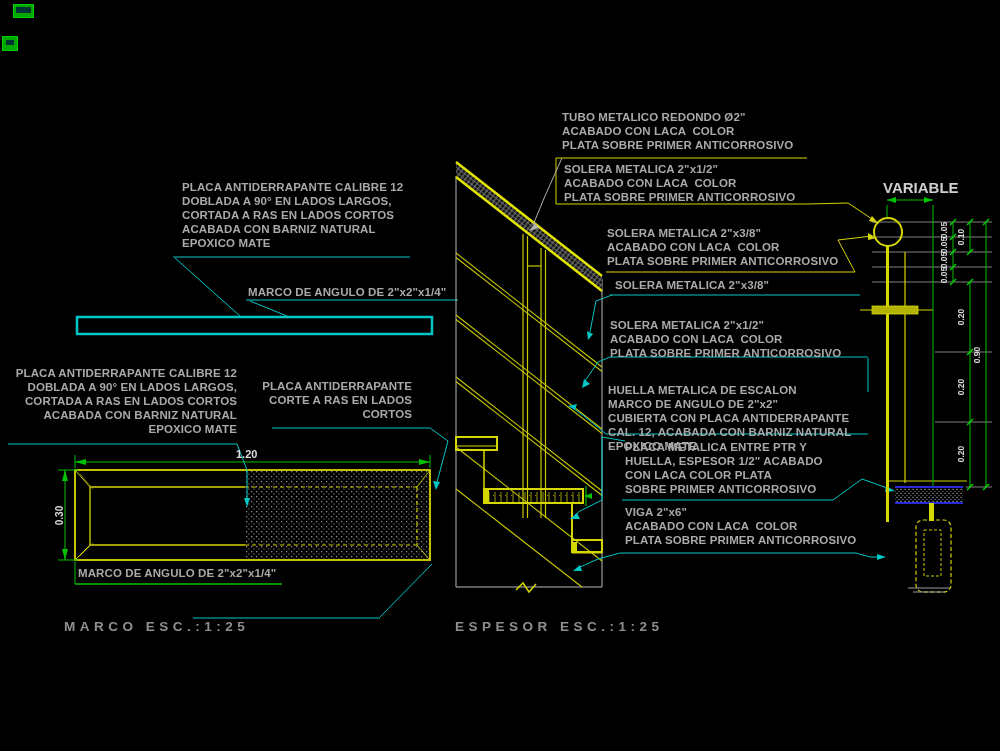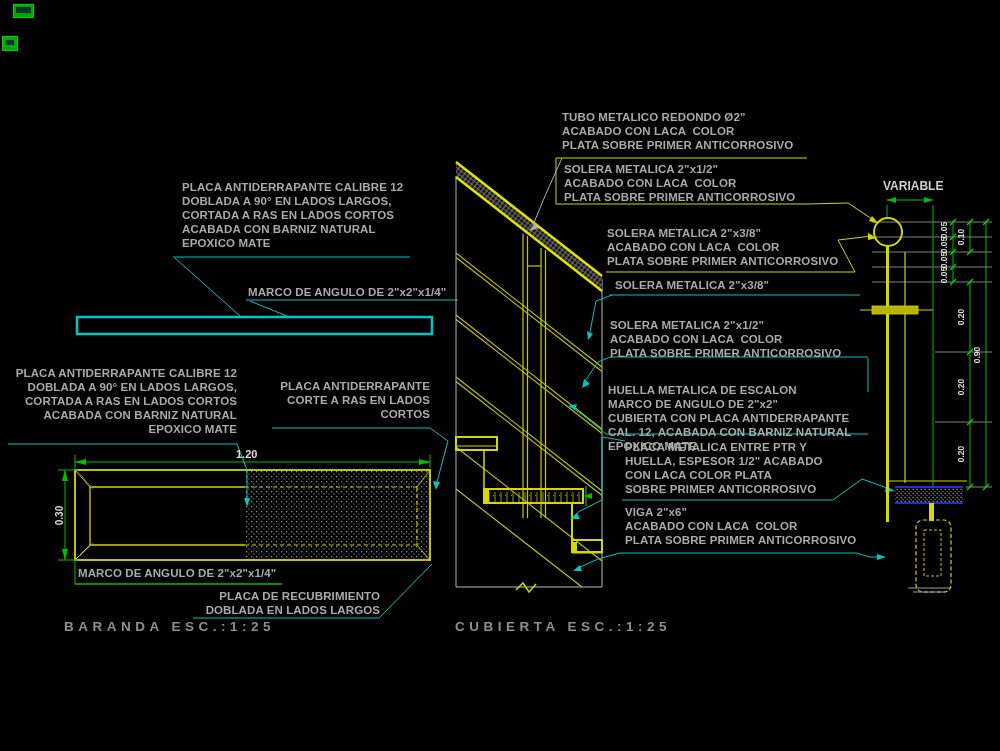--- a/index.html
+++ b/index.html
@@ -269,29 +269,27 @@
 CORTADA A RAS EN LADOS CORTOS
 ACABADA CON BARNIZ NATURAL
 EPOXICO MATE</div>
 <div class="note" style="left:248px;top:285px;">MARCO DE ANGULO DE 2"x2"x1/4"</div>
 
 <div class="note r" style="left:0px;top:366px;width:237px;">PLACA ANTIDERRAPANTE CALIBRE 12
 DOBLADA A 90° EN LADOS LARGOS,
 CORTADA A RAS EN LADOS CORTOS
 ACABADA CON BARNIZ NATURAL
 EPOXICO MATE</div>
-<div class="note r" style="left:272px;top:379px;width:158px;">PLACA ANTIDERRAPANTE
+<div class="note r" style="left:254px;top:379px;width:158px;">PLACA ANTIDERRAPANTE
 CORTE A RAS EN LADOS
 CORTOS</div>
 <div class="dim" style="left:236px;top:448px;">1.20</div>
 <div class="vdim" style="left:44px;top:510px;">0.30</div>
 <div class="note" style="left:78px;top:566px;">MARCO DE ANGULO DE 2"x2"x1/4"</div>
-<div class="note r" style="left:193px;top:589px;width:187px;">PLACA DE RECUBRIMIENTO
-DOBLADA EN LADOS LARGOS</div>
-<div class="title" style="left:64px;top:619px;">BARANDA ESC.:1:25</div>
+<div class="title" style="left:64px;top:619px;">MARCO ESC.:1:25</div>
 
 <div class="note" style="left:562px;top:110px;">TUBO METALICO REDONDO Ø2"
 ACABADO CON LACA  COLOR
 PLATA SOBRE PRIMER ANTICORROSIVO</div>
 <div class="note" style="left:564px;top:162px;">SOLERA METALICA 2"x1/2"
 ACABADO CON LACA  COLOR
 PLATA SOBRE PRIMER ANTICORROSIVO</div>
 <div class="note" style="left:607px;top:226px;">SOLERA METALICA 2"x3/8"
 ACABADO CON LACA  COLOR
 PLATA SOBRE PRIMER ANTICORROSIVO</div>
@@ -305,27 +303,27 @@
 CAL. 12, ACABADA CON BARNIZ NATURAL
 EPOXICO MATE</div>
 <div class="note" style="left:625px;top:440px;">PLACA METALICA ENTRE PTR Y
 HUELLA, ESPESOR 1/2" ACABADO
 CON LACA COLOR PLATA
 SOBRE PRIMER ANTICORROSIVO</div>
 <div class="note" style="left:625px;top:505px;">VIGA 2"x6"
 ACABADO CON LACA  COLOR
 PLATA SOBRE PRIMER ANTICORROSIVO</div>
 
-<div class="dim" style="left:883px;top:179px;font-size:12px;color:#cfcfcf;text-align:center;">VARIABLE</div>
+<div class="dim" style="left:883px;top:179px;font-size:15px;color:#cfcfcf;text-align:center;">VARIABLE</div>
 
 <div class="vl" style="left:930px;top:225px;">0.05</div>
 <div class="vl" style="left:930px;top:240px;">0.05</div>
 <div class="vl" style="left:930px;top:255px;">0.05</div>
 <div class="vl" style="left:930px;top:270px;">0.05</div>
 <div class="vl" style="left:947px;top:232px;">0.10</div>
 <div class="vl" style="left:947px;top:312px;">0.20</div>
 <div class="vl" style="left:947px;top:382px;">0.20</div>
 <div class="vl" style="left:947px;top:449px;">0.20</div>
 <div class="vl" style="left:963px;top:350px;">0.90</div>
 
-<div class="title" style="left:455px;top:619px;">CUBIERTA ESC.:1:25</div>
+<div class="title" style="left:455px;top:619px;">ESPESOR ESC.:1:25</div>
 
 </div>
 
 </body></html>

